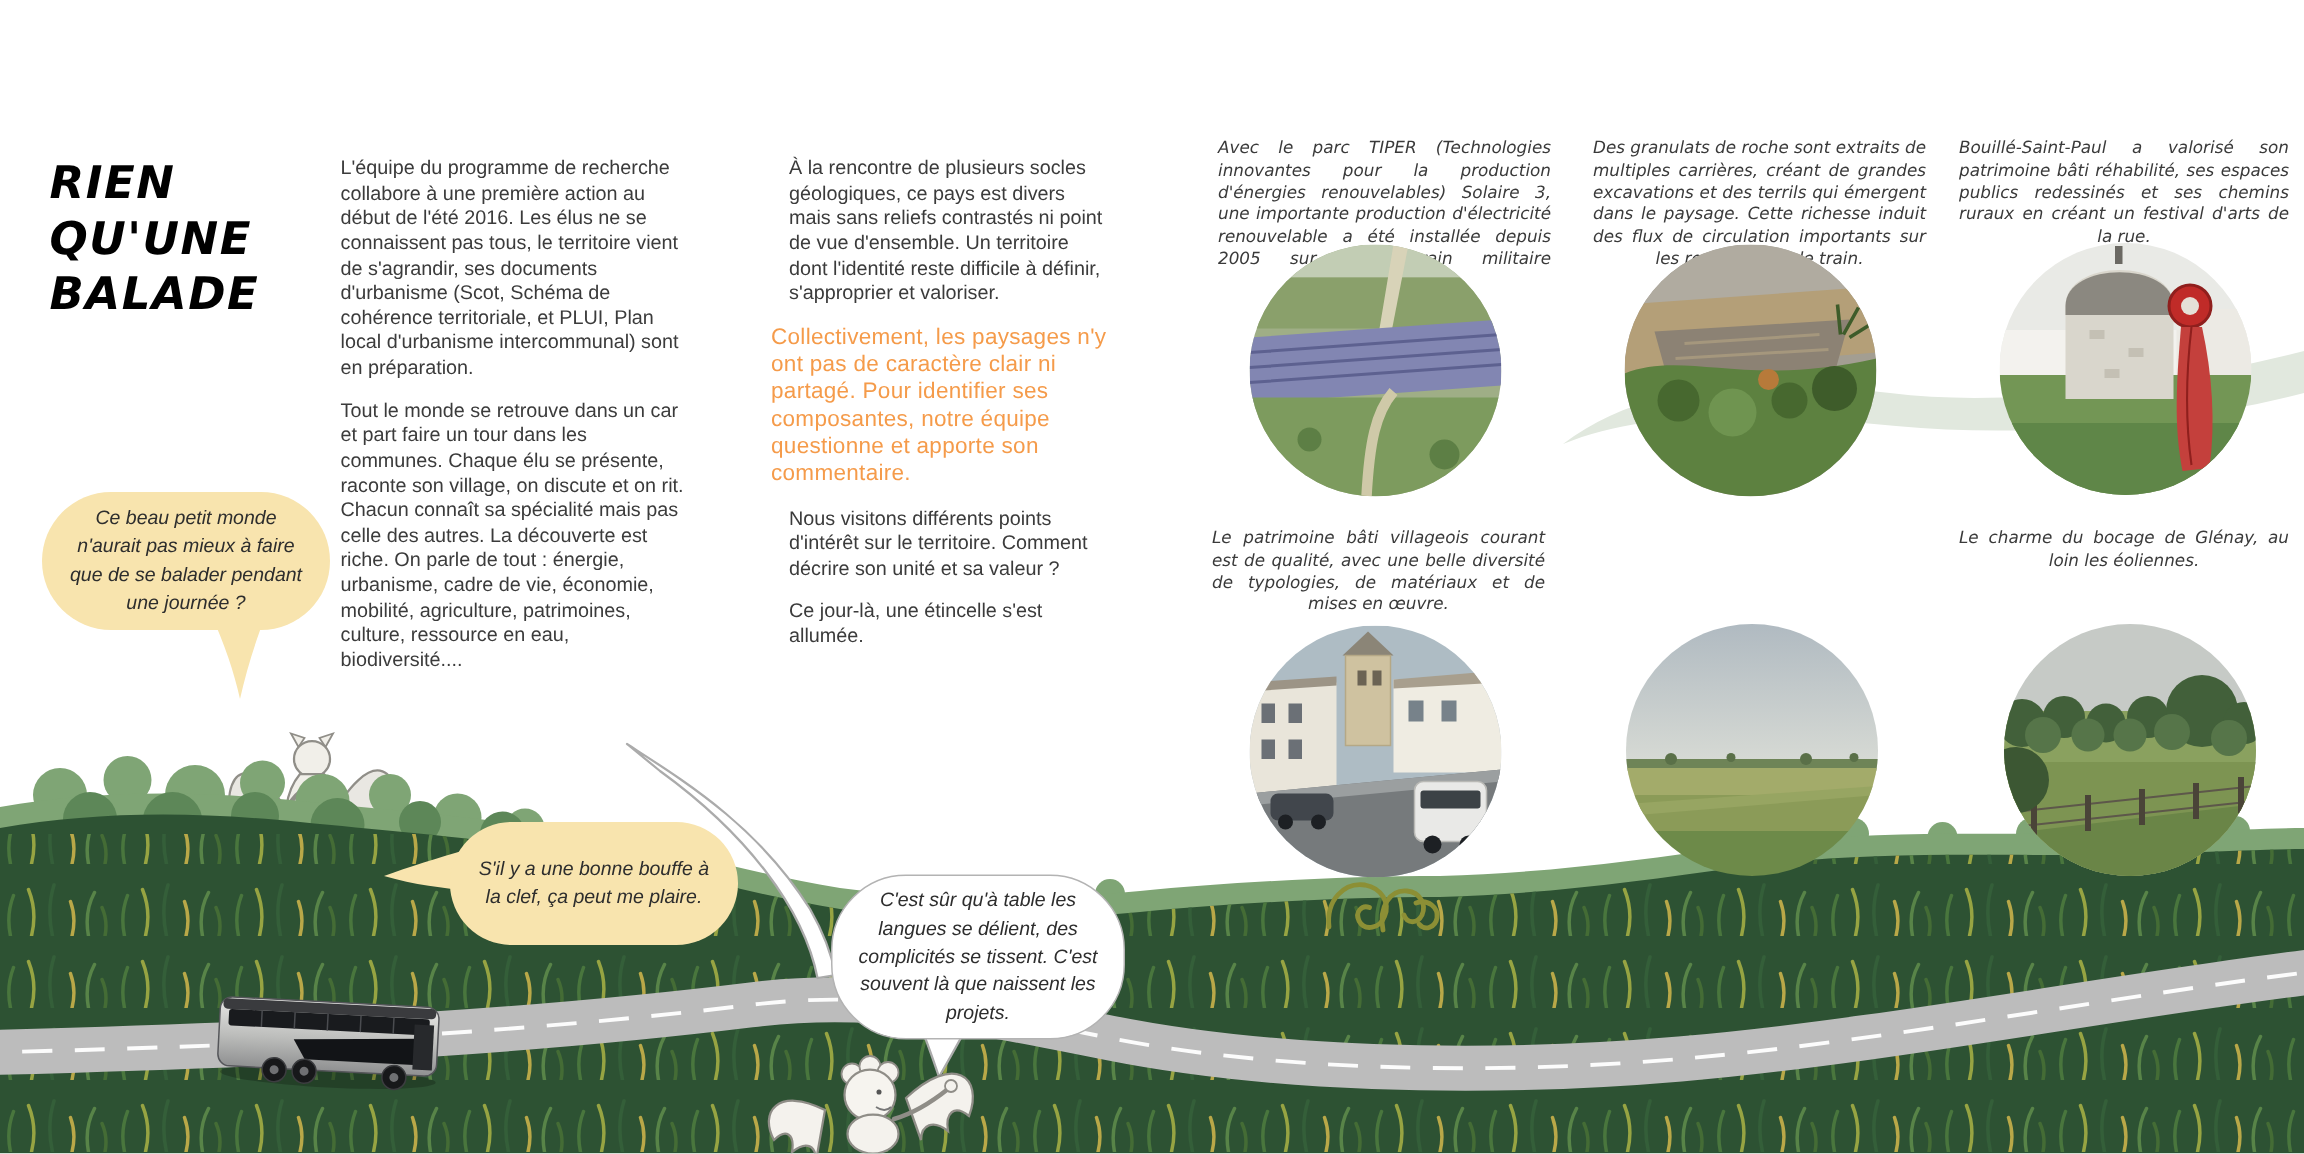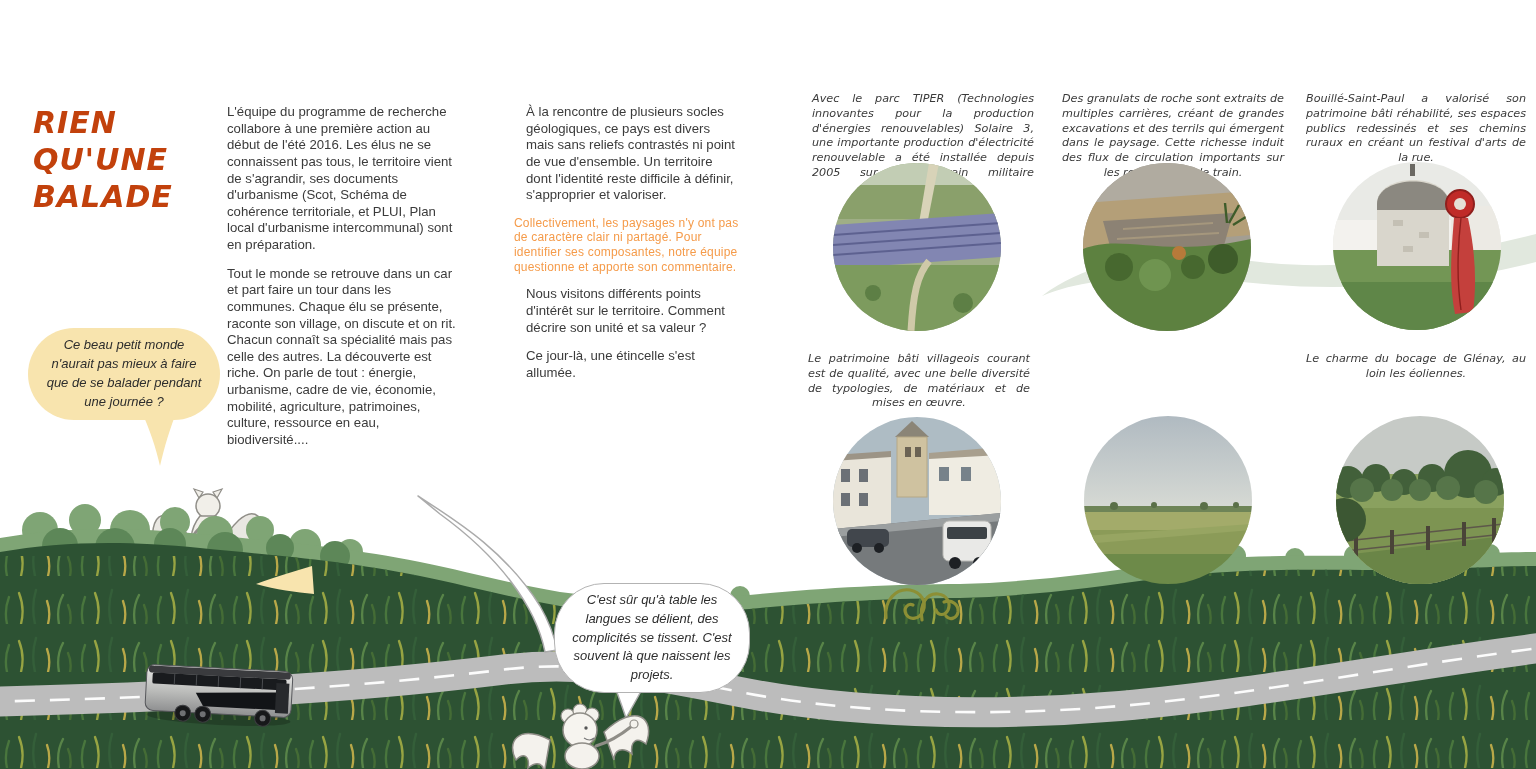--- a/index.html
+++ b/index.html
@@ -2,29 +2,29 @@
 <html lang="fr"><head>
 <meta charset="utf-8">
 <style>
   html,body{margin:0;padding:0;background:#ffffff;}
   .page{position:relative;width:1536px;height:769px;overflow:hidden;background:#ffffff;
         font-family:"Liberation Sans",sans-serif;color:#3b3b3b;}
   .landscape{position:absolute;inset:0;z-index:1;}
   .abs{position:absolute;}
   
   .title{z-index:2;left:33px;top:84px;font-family:"DejaVu Sans",sans-serif;
-         font-style:italic;font-weight:bold;color:#c2410c;font-size:30px;line-height:37px;
+         font-style:italic;font-weight:bold;color:#000000;font-size:30px;line-height:37px;
          letter-spacing:1px;}
   .title span{display:block;}
   
   .col{z-index:2;font-size:13.2px;line-height:1.26;}
   .col p{margin:12px;}
   .col1{left:215px;top:92px;width:258px;}
   .col2{left:514px;top:92px;width:238px;}
-  .highlight{font-size:12px;line-height:1.22;color:#f59b4a;margin:7px 0 7px 0 !important;
+  .highlight{font-size:15px;line-height:1.22;color:#f59b4a;margin:7px 0 7px 0 !important;
              letter-spacing:.2px;}
   
   .caption{z-index:2;font-family:"DejaVu Sans",sans-serif;font-style:italic;
            font-size:11.2px;line-height:1.32;color:#3a3a3a;
            text-align:justify;text-align-last:center;}
   
   .photo{z-index:2;width:168px;height:168px;border-radius:50%;overflow:hidden;}
   .photo svg{display:block;}
   
   .bubble{z-index:3;display:flex;align-items:center;justify-content:center;
@@ -314,15 +314,16 @@
           <rect x="54" y="114" width="4" height="24"></rect>
         <rect x="90" y="110" width="4" height="24"></rect>
           <rect x="126" y="106" width="4" height="24"></rect>
         <rect x="156" y="102" width="4" height="24"></rect>
       </g>
       <circle cx="8" cy="104" r="22" fill="#3c5733"></circle>
     </svg>
   </div>
 
   <div class="abs bubble yellow b1">Ce beau petit monde n'aurait pas mieux à faire que de se balader pendant une journée ?</div>
+  <div class="abs bubble yellow b3">S'il y a une bonne bouffe à la clef, ça peut me plaire.</div>
   <div class="abs bubble white b4">C'est sûr qu'à table les langues se délient, des complicités se tissent. C'est souvent là que naissent les projets.</div>
 
 </div>
 
 </body></html>

